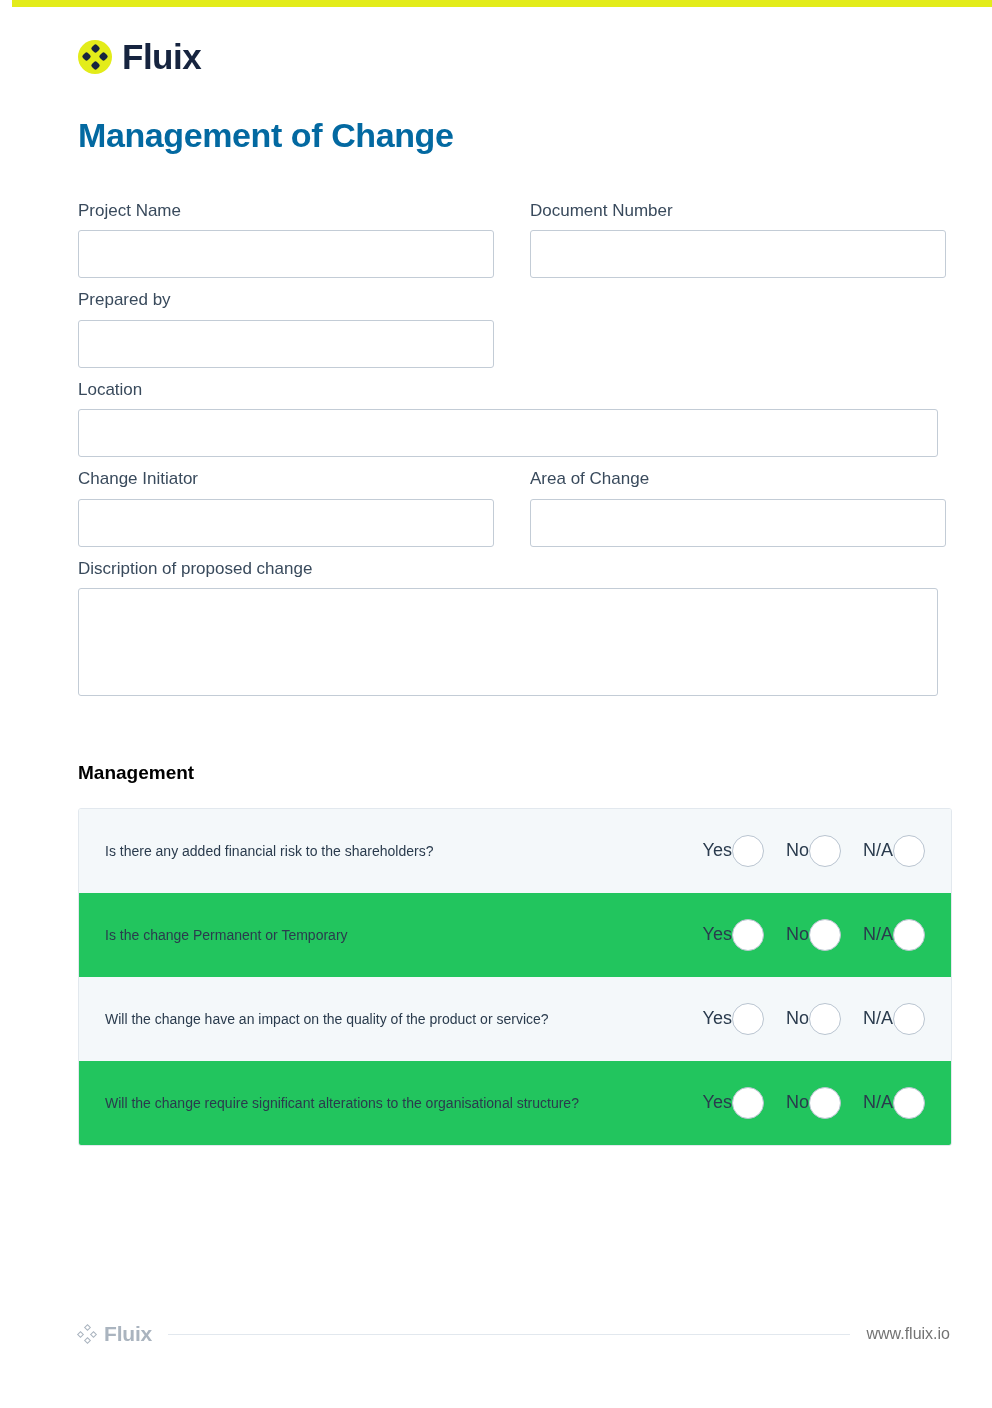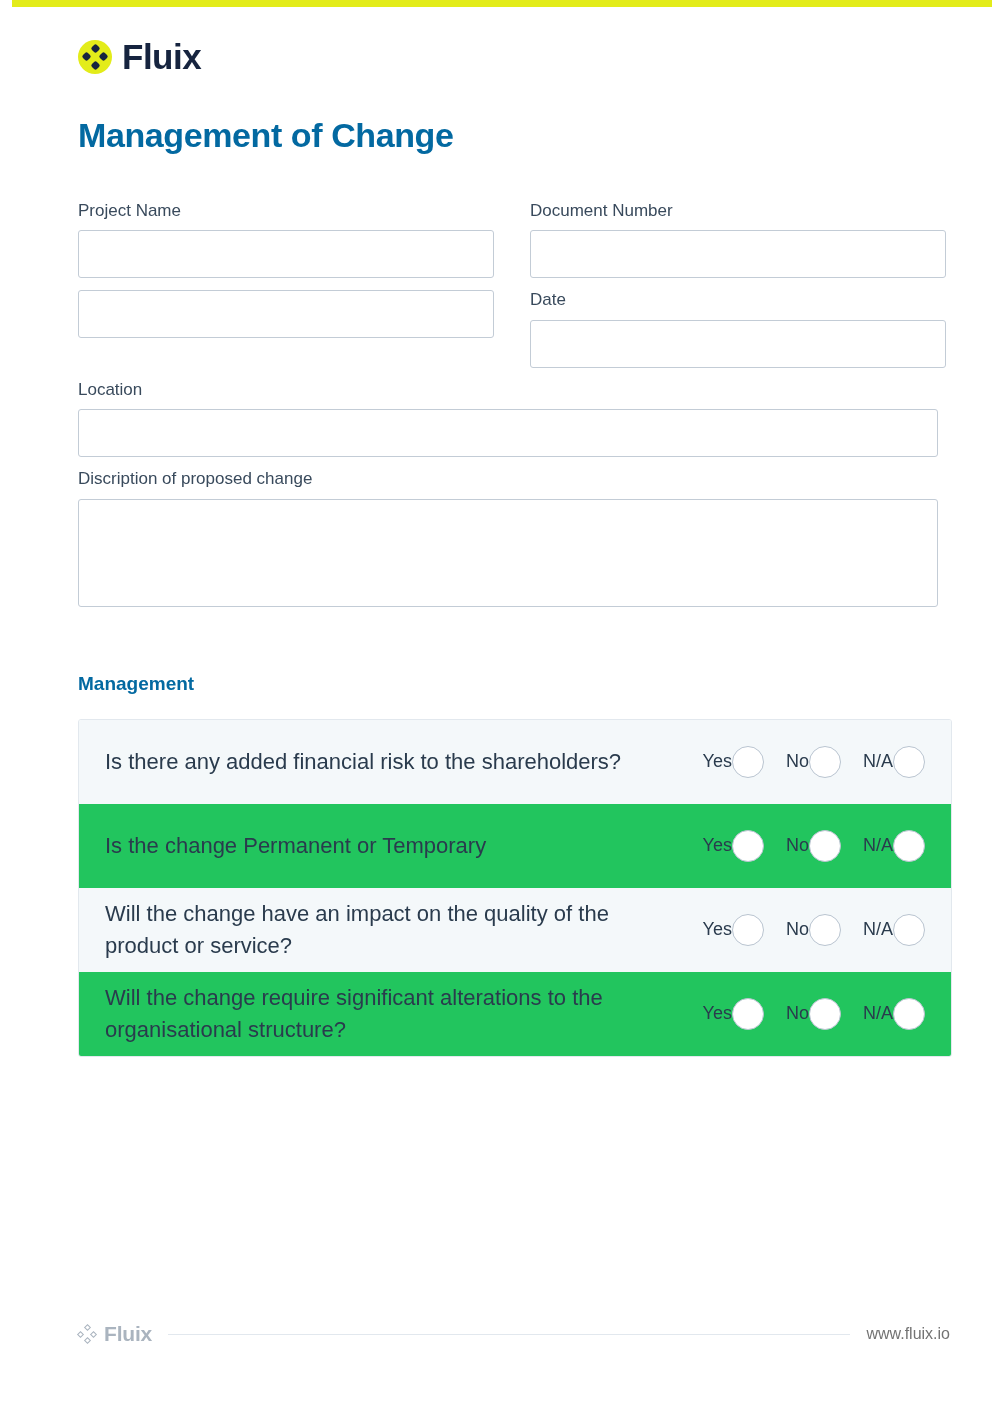--- a/index.html
+++ b/index.html
@@ -114,41 +114,41 @@
   .field-input.tall {
     height: 108px;
     resize: none;
     padding-top: 8px;
   }
   
   .section-title {
     margin-top: 50px;
     font-size: 19px;
     font-weight: bold;
-    color: #0369a1;
+    color: #000000;
   }
   .qtable {
     margin-top: 24px;
     border: 1px solid #e2e8ee;
     border-radius: 3px;
     overflow: hidden;
     width: 872px;
   }
   .qrow {
     display: flex;
     align-items: center;
     min-height: 84px;
     padding: 0 26px 0 26px;
     box-sizing: border-box;
   }
   .qrow.alt { background: #f4f8fa; }
   .qrow.plain { background: #22c55e; }
   .qtext {
     flex: 1;
-    font-size: 22px;
+    font-size: 14px;
     line-height: 1.45;
     color: #2a3b4d;
     padding-right: 16px;
   }
   .opts {
     display: flex;
     align-items: center;
     gap: 22px;
     flex: none;
   }
@@ -248,35 +248,42 @@
           <input class="field-input" type="text" placeholder="" style="">
         </div>
         <div class="field half">
           <div class="field-label">Document Number</div>
           <input class="field-input" type="text" placeholder="" style="">
         </div>
       </div>
 
       <div class="row">
         <div class="field half">
-          <input class="field-input" type="text" placeholder="" style="">
-        </div>
-        <div class="field half">
-          <div class="field-label">Date</div>
+          <div class="field-label">Prepared by</div>
           <input class="field-input" type="text" placeholder="" style="">
         </div>
       </div>
 
       <div class="row">
         <div class="field full">
           <div class="field-label">Location</div>
           <input class="field-input" type="text" placeholder="" style="">
         </div>
       </div>
 
+      <div class="row">
+        <div class="field half">
+          <div class="field-label">Change Initiator</div>
+          <input class="field-input" type="text" placeholder="" style="">
+        </div>
+        <div class="field half">
+          <div class="field-label">Area of Change</div>
+          <input class="field-input" type="text" placeholder="" style="">
+        </div>
+      </div>
 
       <div class="row">
         <div class="field full">
           <div class="field-label">Discription of proposed change</div>
           <textarea class="field-input tall" placeholder="" style=""></textarea>
         </div>
       </div>
 
     </div>
 

